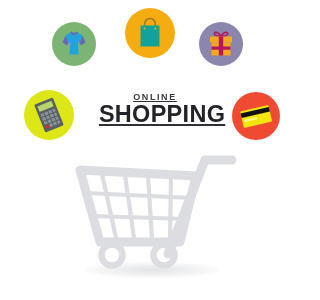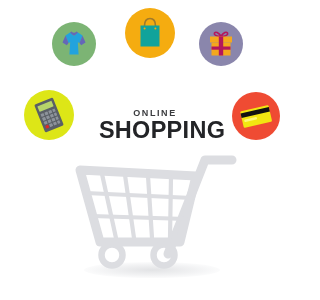--- a/index.html
+++ b/index.html
@@ -103,21 +103,21 @@
   <div class="badge" style="left:232px;top:92px;width:48px;height:48px;background:#ef4b33;">
     <svg class="glyph" viewBox="0 0 48 48">
       <g transform="rotate(-13 24 24)">
         <rect x="9.5" y="16" width="29" height="17" rx="1.2" fill="#f2e611"></rect>
         <rect x="9.5" y="18.2" width="29" height="4.6" fill="#111111"></rect>
         <rect x="11.5" y="25" width="13" height="2.4" rx="1" fill="#fdf67a"></rect>
       </g>
     </svg>
   </div>
 
-  <div class="wordmark" style="left:100px;top:108px;width:110px;">
+  <div class="wordmark" style="left:100px;top:92px;width:110px;text-decoration:underline;">
     <div class="wm-online">ONLINE</div>
     <div class="wm-shopping">SHOPPING</div>
   </div>
 
   <div class="cart-shadow"></div>
 
   <svg style="position:absolute;left:0;top:0;width:300px;height:300px;" viewBox="0 0 300 300">
 
     <path d="M168 254 L205 160 L232 160" fill="none" stroke="#dcdde1" stroke-width="9" stroke-linecap="round" stroke-linejoin="round"></path>
 

